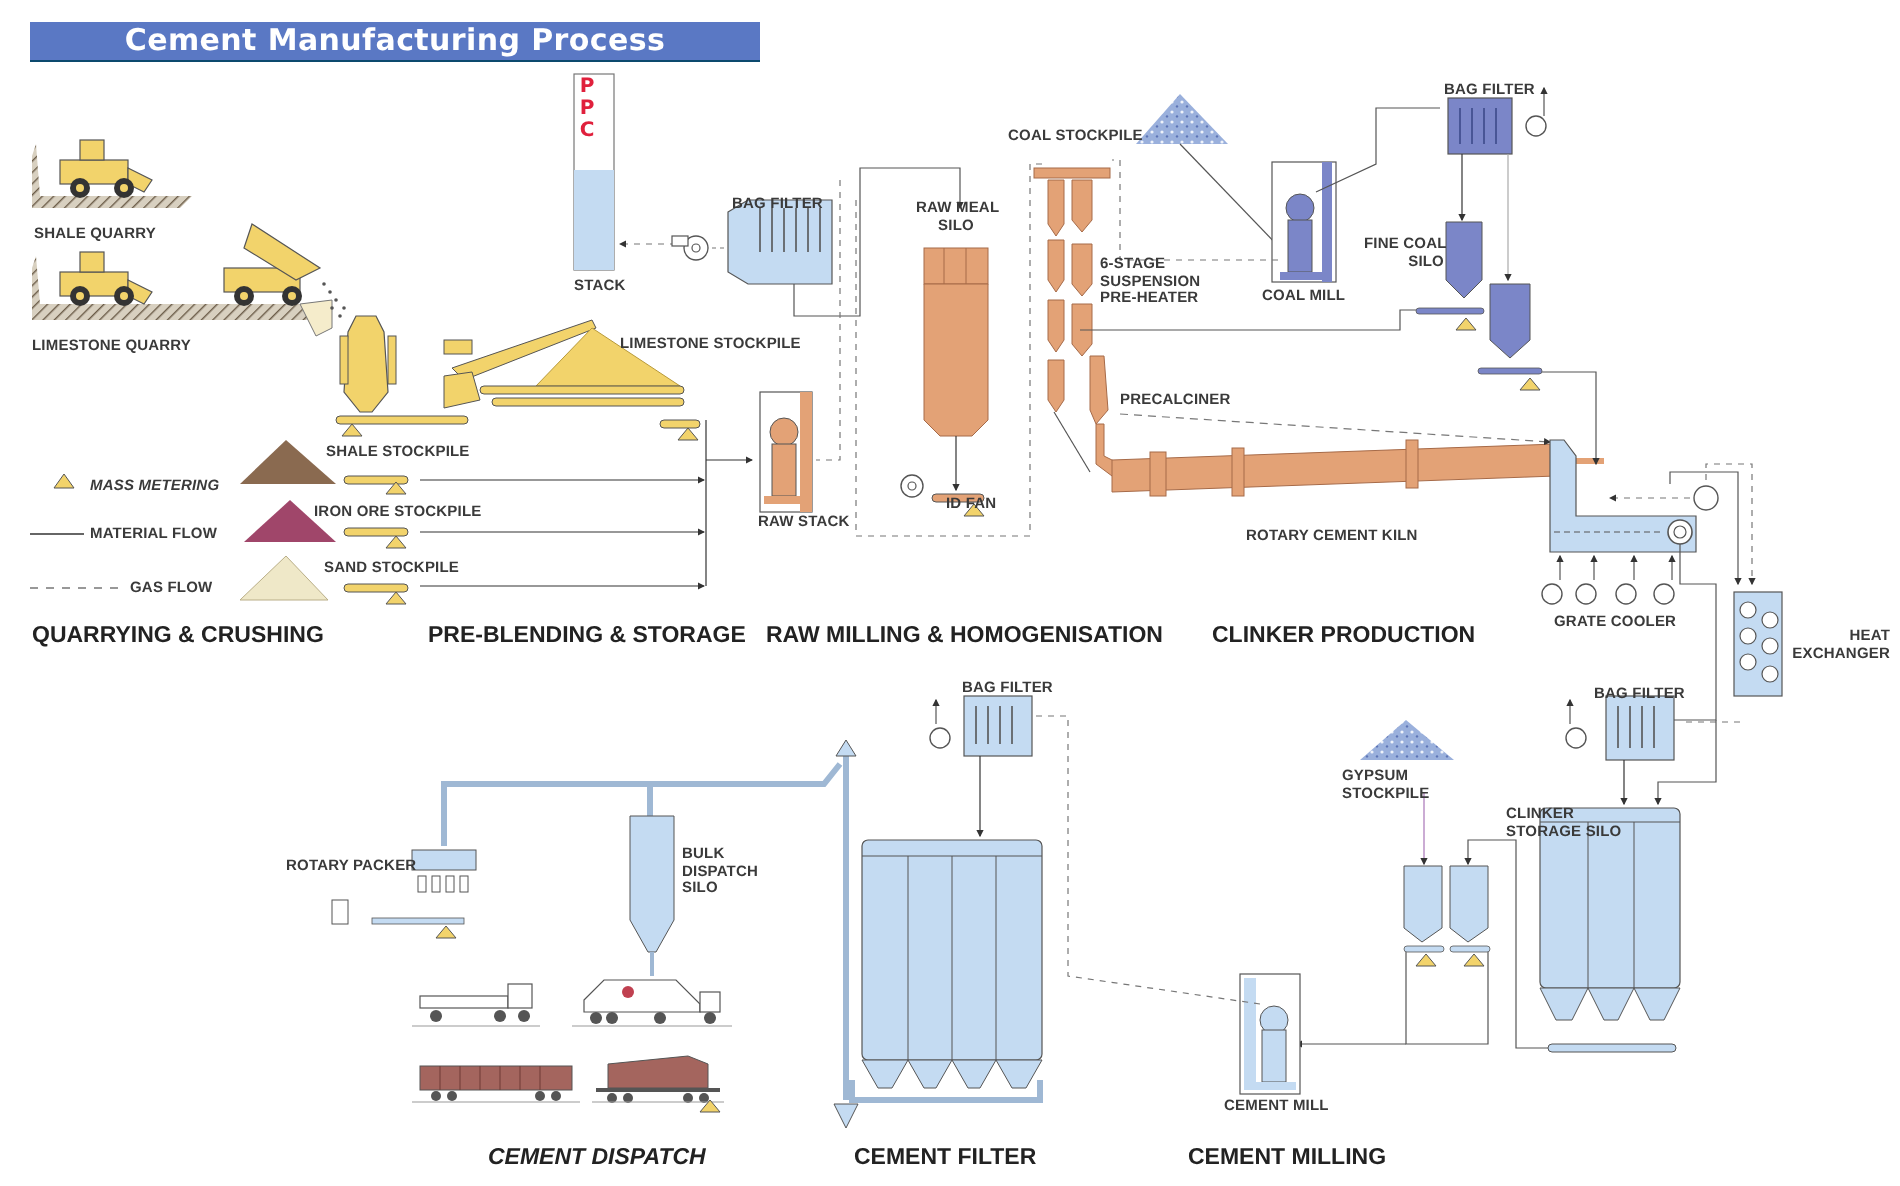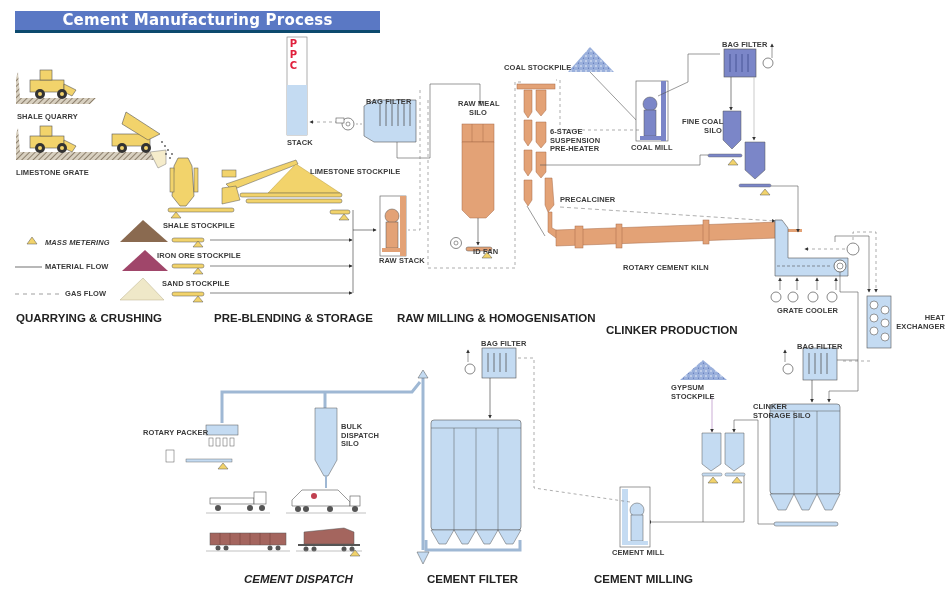--- a/index.html
+++ b/index.html
@@ -1,18 +1,18 @@
 <!DOCTYPE html>
 <html><head>
 <meta charset="utf-8">
 <style>
   html, body { margin: 0; padding: 0; background: #ffffff; }
   body { width: 950px; height: 593px; position: relative; overflow: hidden; font-family: "Liberation Sans", sans-serif; }
   #diagram { position: absolute; left: 0; top: 0; width: 950px; height: 593px; }
-  .title-bar { position: absolute; left: 15px; top: 11px; width: 365px; height: 19px; background: #5a78c4; border-bottom: 3px solid #0c4a6e; }
+  .title-bar { position: absolute; left: 15px; top: 11px; width: 365px; height: 19px; background: #5a78c4; border-bottom: 1px solid #0c4a6e; }
   .title-text { position: absolute; left: 0; top: 0; width: 100%; text-align: center; color: #ffffff; font-weight: bold; font-size: 15px; line-height: 19px; font-family: "DejaVu Sans", sans-serif; letter-spacing: 0.2px; }
   .lbl { position: absolute; font-family: "Liberation Sans", sans-serif; font-size: 7.5px; font-weight: bold; color: #3a3a3a; white-space: nowrap; line-height: 8.5px; letter-spacing: 0.1px; }
   .lbl.multi { white-space: pre; }
   .lbl.right { text-align: right; }
   .lbl.center { text-align: center; }
   .section { position: absolute; font-family: "Liberation Sans", sans-serif; font-size: 11.5px; font-weight: bold; color: #222; white-space: nowrap; text-align: center; }
   .stack-text { position: absolute; left: 287px; top: 38px; width: 13px; text-align: center; color: #e0203c; font-weight: bold; font-size: 10px; line-height: 11px; font-family: "DejaVu Sans", sans-serif; }
 </style>
 </head>
 <body>
@@ -411,21 +411,21 @@
   <div class="title-text">Cement Manufacturing Process</div>
 </div>
 
 <div class="stack-text">
   <div>P</div>
   <div>P</div>
   <div>C</div>
 </div>
 
 <div class="lbl" style="left:17px;top:113px;">SHALE QUARRY</div>
-<div class="lbl" style="left:16px;top:169px;">LIMESTONE GRATE</div>
+<div class="lbl" style="left:16px;top:169px;">LIMESTONE QUARRY</div>
 <div class="lbl" style="left:287px;top:139px;">STACK</div>
 <div class="lbl" style="left:310px;top:168px;">LIMESTONE STOCKPILE</div>
 <div class="lbl" style="left:163px;top:222px;">SHALE STOCKPILE</div>
 <div class="lbl" style="left:157px;top:252px;">IRON ORE STOCKPILE</div>
 <div class="lbl" style="left:162px;top:280px;">SAND STOCKPILE</div>
 <div class="lbl" style="left:45px;top:239px;font-style:italic;">MASS METERING</div>
 <div class="lbl" style="left:45px;top:263px;">MATERIAL FLOW</div>
 <div class="lbl" style="left:65px;top:290px;">GAS FLOW</div>
 
 <div class="lbl" style="left:366px;top:98px;">BAG FILTER</div>
@@ -453,17 +453,17 @@
 STOCKPILE</div>
 <div class="lbl" style="left:612px;top:549px;">CEMENT MILL</div>
 <div class="lbl" style="left:481px;top:340px;">BAG FILTER</div>
 <div class="lbl" style="left:143px;top:429px;">ROTARY PACKER</div>
 <div class="lbl multi" style="left:341px;top:423px;">BULK
 DISPATCH
 SILO</div>
 
 <div class="section" style="left:16px;top:312px;">QUARRYING &amp; CRUSHING</div>
 <div class="section" style="left:214px;top:312px;">PRE-BLENDING &amp; STORAGE</div>
-<div class="section" style="left:383px;top:312px;margin-left:14px;">RAW MILLING &amp; HOMOGENISATION</div>
-<div class="section" style="left:606px;top:312px;margin-top:12px;">CLINKER PRODUCTION</div>
+<div class="section" style="left:383px;top:312px;">RAW MILLING &amp; HOMOGENISATION</div>
+<div class="section" style="left:606px;top:312px;">CLINKER PRODUCTION</div>
 <div class="section" style="left:244px;top:573px;font-style:italic;">CEMENT DISPATCH</div>
 <div class="section" style="left:427px;top:573px;">CEMENT FILTER</div>
 <div class="section" style="left:594px;top:573px;">CEMENT MILLING</div>
 
 </body></html>

